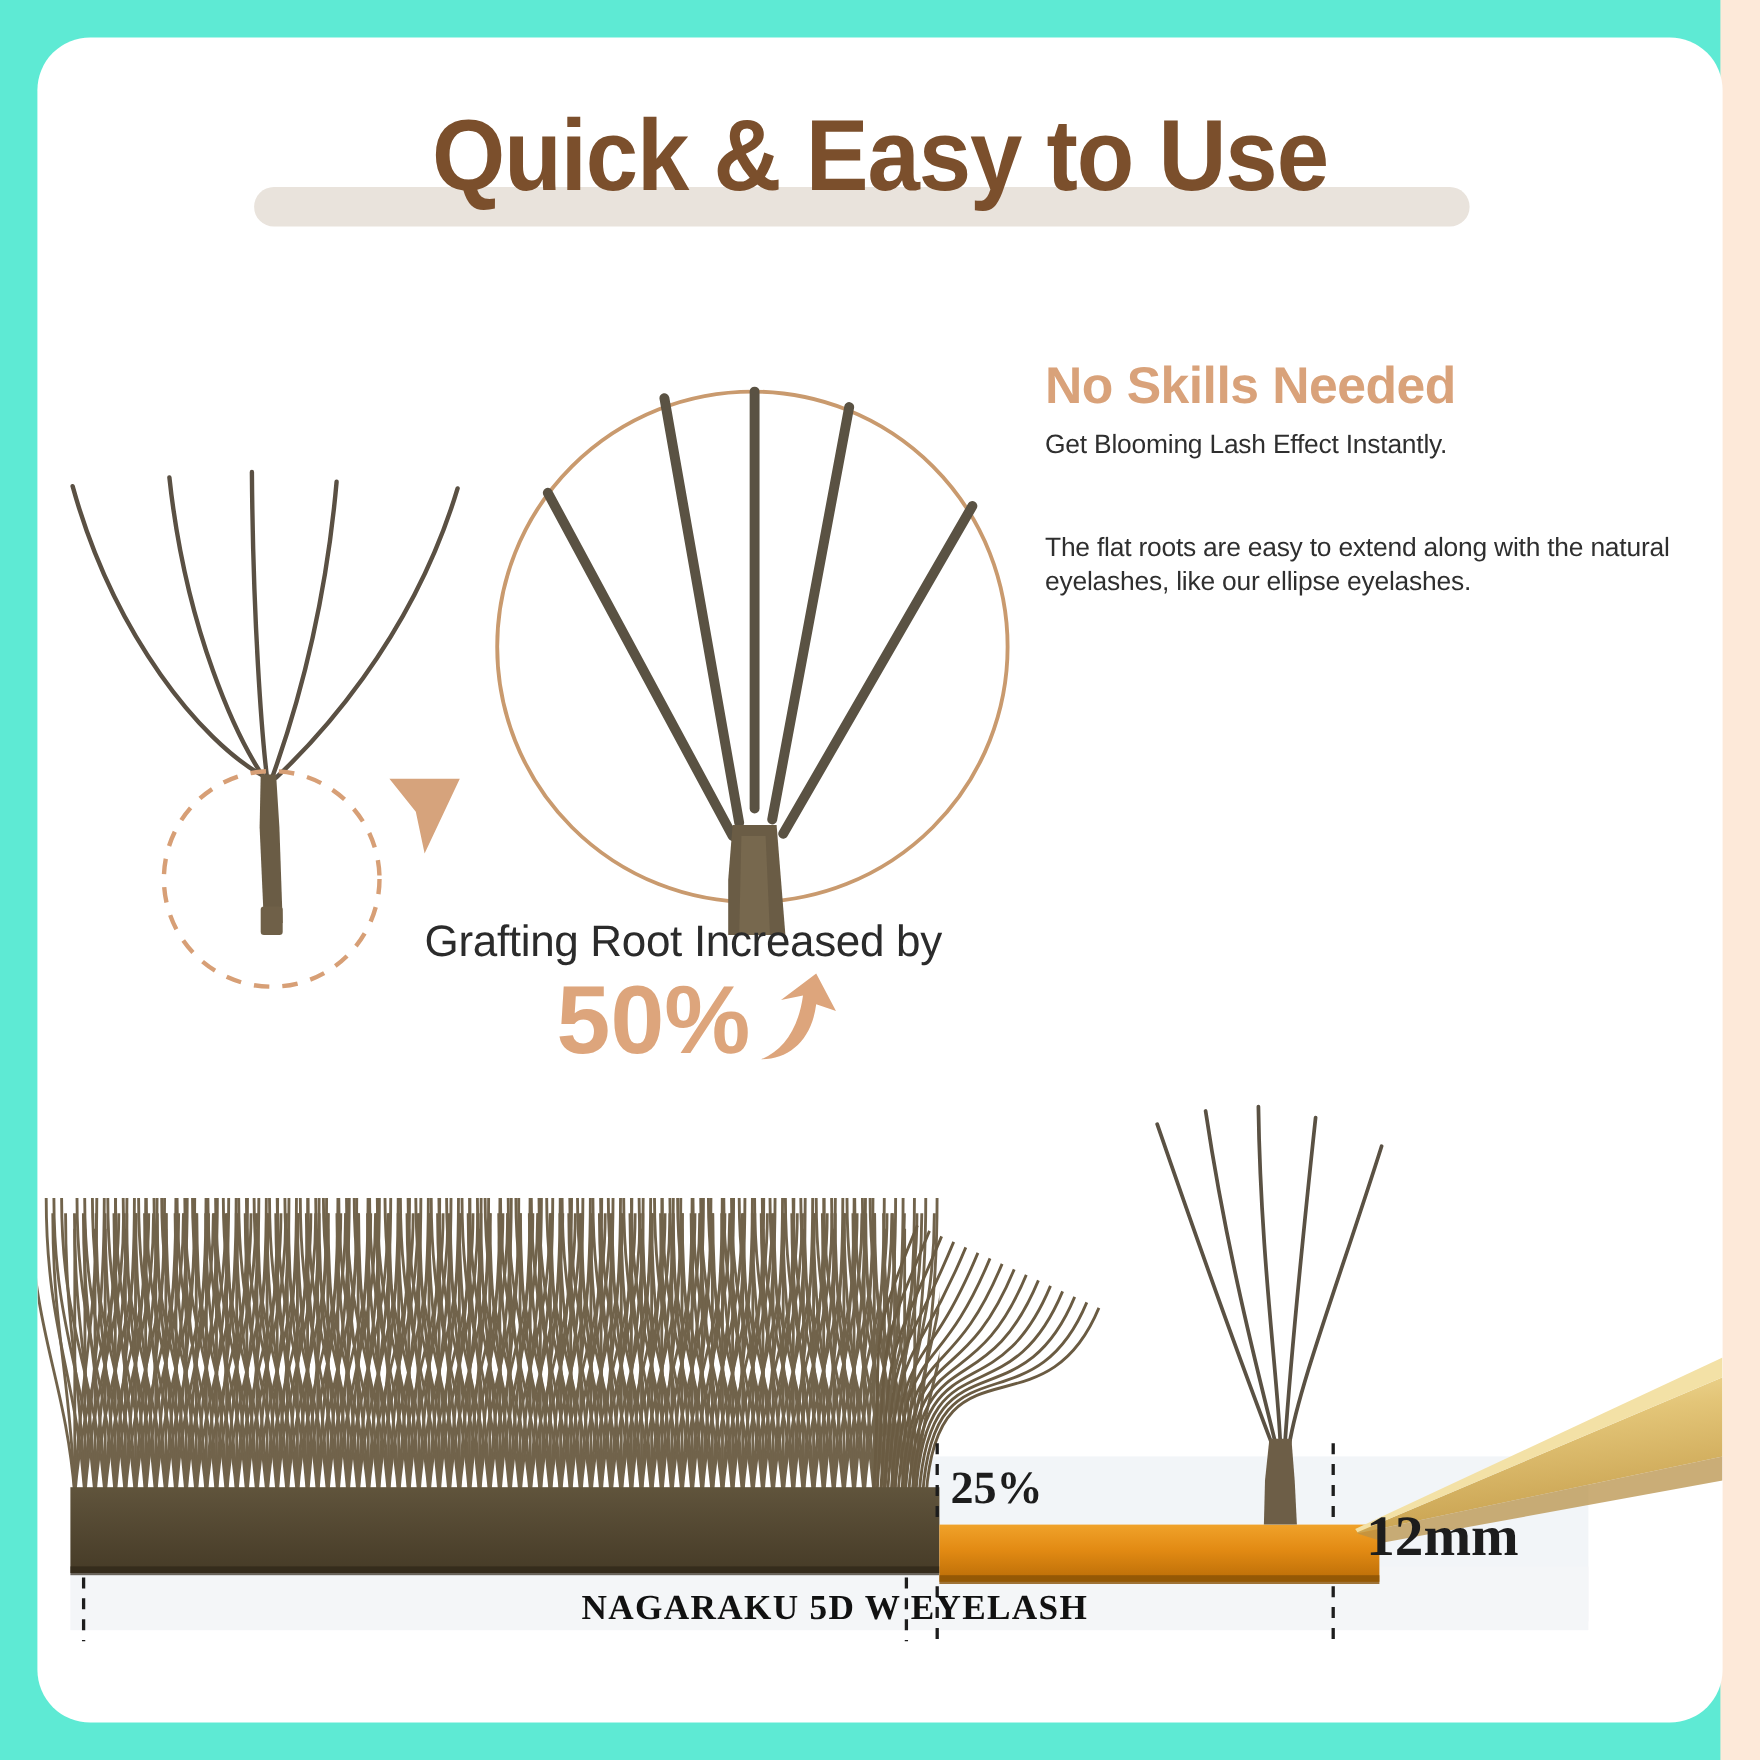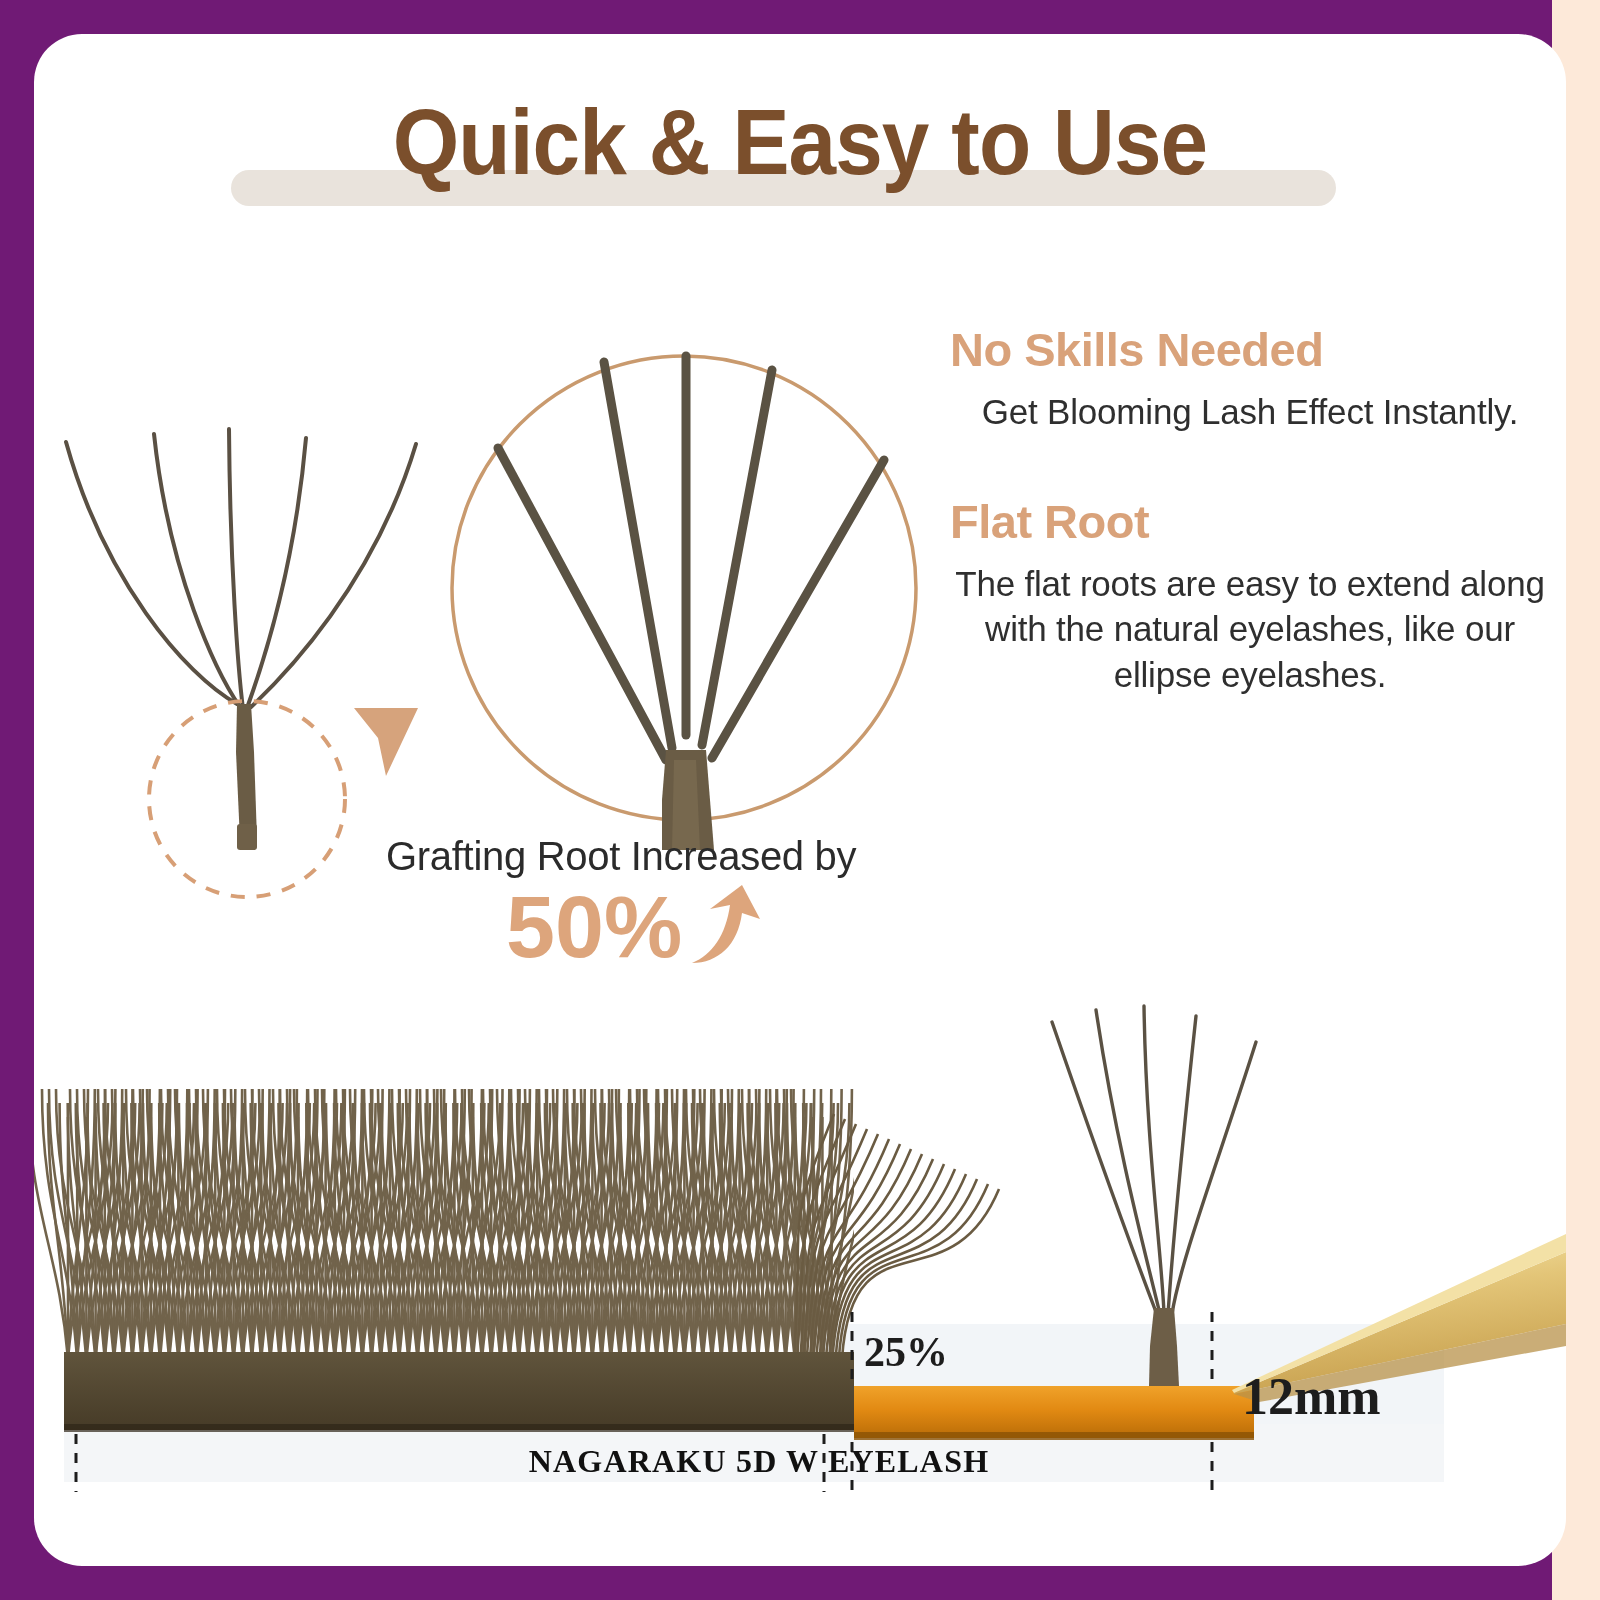--- a/index.html
+++ b/index.html
@@ -5,21 +5,22 @@
   html,body{margin:0;padding:0;}
   body{
     width:1600px;height:1600px;
     background:#fde9d9;
     font-family:"Liberation Sans", sans-serif;
     overflow:hidden;
   }
   #root{
     position:relative;
     width:1552px;height:1600px;
-    background:#701a75;
+    background:#5eead4;
+    padding-left:12px;
   }
   .card{
     position:absolute;
     left:34px;top:34px;
     width:1532px;height:1532px;
     background:#ffffff;
     border-radius:48px;
     overflow:hidden;
   }
 
@@ -42,22 +43,22 @@
     line-height:1;
   }
 
   
   .rcol{position:absolute;left:916px;top:290px;width:600px;}
   .h2{
     font-size:47px;font-weight:bold;color:#d9a27a;
     line-height:1.12;letter-spacing:-.5px;white-space:nowrap;
   }
   .body{
-    font-size:35px;color:#2f2f2f;line-height:1.30;
-    margin-top:12px;letter-spacing:-.2px;text-align:center;
+    font-size:24px;color:#2f2f2f;line-height:1.30;
+    margin-top:12px;letter-spacing:-.2px;
   }
   .blk2{margin-top:62px;}
 
   
   .graft{position:absolute;left:352px;top:800px;width:600px;}
   .graft-line{
     font-size:40px;color:#2b2b2b;letter-spacing:-.3px;white-space:nowrap;
   }
   .graft-pct{
     margin-top:4px;margin-left:120px;
@@ -108,21 +109,20 @@
       <path d="M232 420 L 272 420 L 276 470 L 280 520 L 228 520 L 228 470 Z" fill="#6a5c45"></path>
       <path d="M240 430 L 262 430 L 266 520 L 238 520 Z" fill="#77684e"></path>
     </svg>
 
     <div class="rcol">
       <div>
         <div class="h2">No Skills Needed</div>
         <div class="body">Get Blooming Lash Effect Instantly.</div>
       </div>
       <div class="blk2">
-        <div class="h2">Flat Root</div>
         <div class="body">The flat roots are easy to extend along with the natural eyelashes, like our ellipse eyelashes.</div>
       </div>
     </div>
 
     <div class="graft">
       <div class="graft-line">Grafting Root Increased by</div>
       <div class="graft-pct">
         <span>50%</span>
         <svg width="78" height="86" viewBox="0 0 78 86">
           <path d="M6 80 C 26 72, 40 52, 44 22 L 24 26 L 56 2 L 74 36 L 56 30 C 52 62, 32 80, 6 80 Z" fill="#dda57c"></path>

